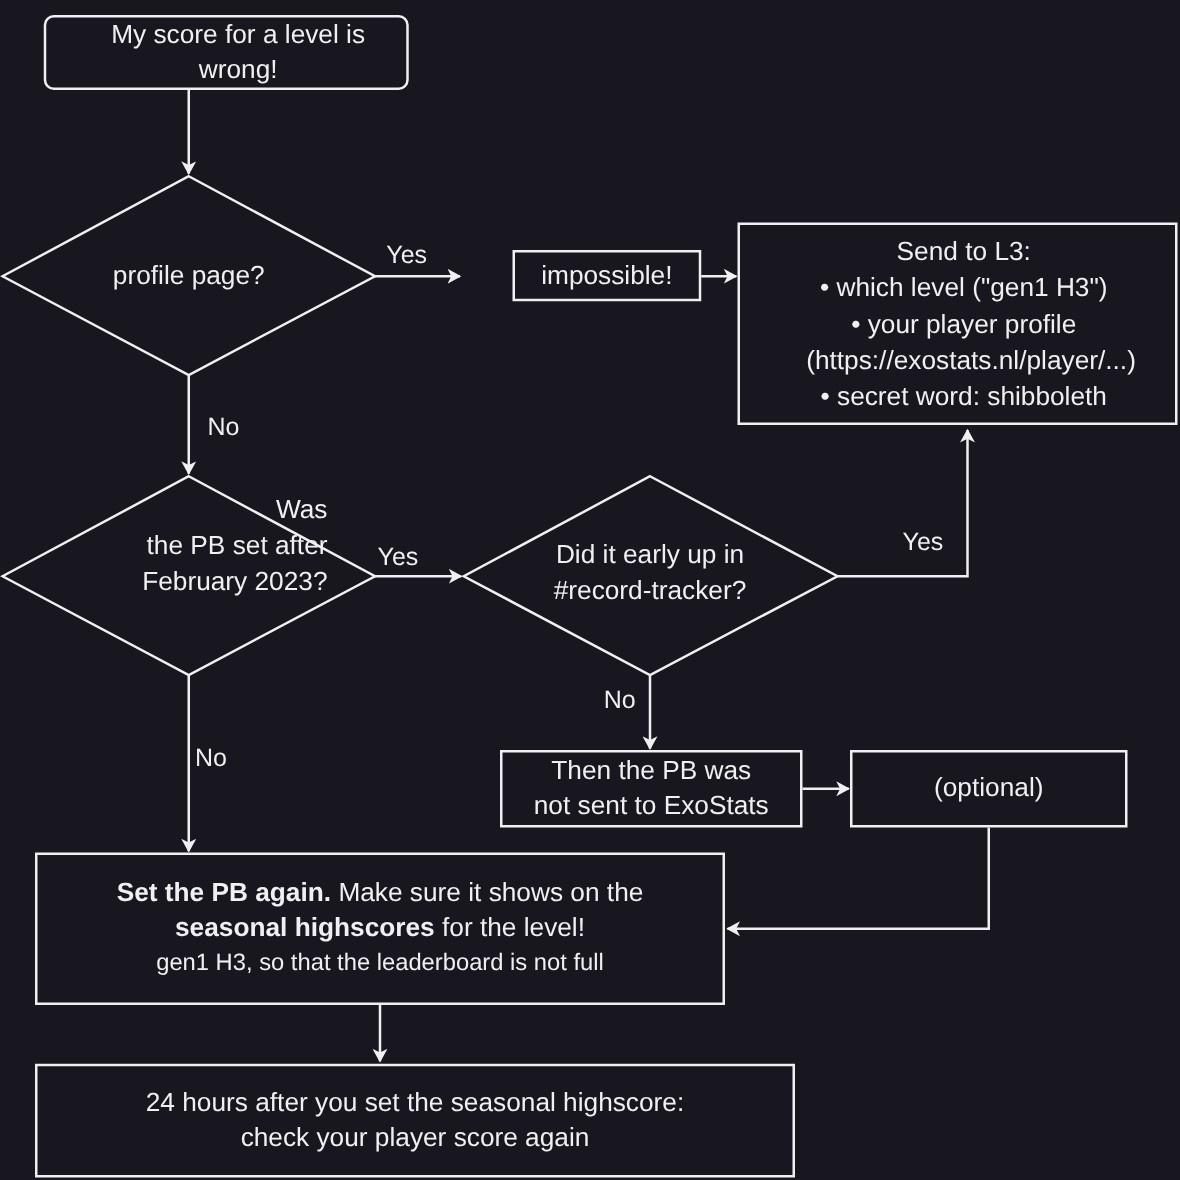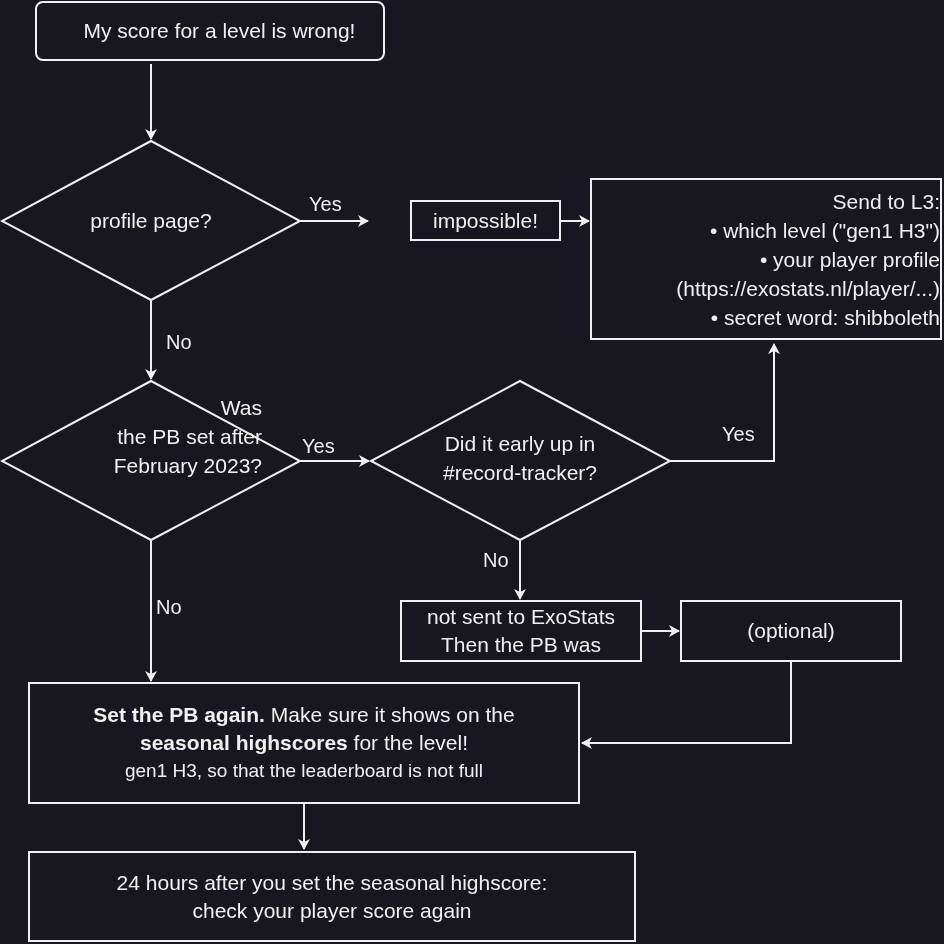--- a/index.html
+++ b/index.html
@@ -7,21 +7,21 @@
          font-family: "Liberation Sans", sans-serif; color: #f0f0f0; }
   svg.edges { position: absolute; left: 0; top: 0; }
   .node { position: absolute; box-sizing: border-box; border: 2px solid #f0f0f0;
           background: #18161e; display: flex; flex-direction: column;
           align-items: center; justify-content: center; text-align: center;
           font-size: 21px; line-height: 28px; }
   .rounded { border-radius: 8px; }
   .dtext { position: absolute; text-align: center; font-size: 21px; line-height: 29px;
            display: flex; flex-direction: column; align-items: center; justify-content: center; }
   .lbl { position: absolute; font-size: 20px; }
-  .left { align-items: flex-end; text-align: left; padding-left: 10px; }
+  .left { align-items: center; text-align: left; padding-left: 10px; }
   .small { font-size: 19px; }
   b { font-weight: bold; }
 </style>
 </head>
 <body>
 
 <svg class="edges" width="944" height="944">
   <defs>
     <marker id="ah" markerWidth="12" markerHeight="12" refX="10" refY="6" orient="auto" markerUnits="userSpaceOnUse">
       <path d="M0,0 L11,6 L0,12 L3,6 Z" fill="#f0f0f0"></path>
@@ -38,21 +38,21 @@
     <polygon points="520,381 670,461 520,540 371,461" fill="#18161e"></polygon>
     <path d="M670,461 L774,461 L774,344" marker-end="url(#ah)"></path>
     <path d="M520,540 L520,599" marker-end="url(#ah)"></path>
     <path d="M151,540 L151,681" marker-end="url(#ah)"></path>
     <path d="M641,631 L679,631" marker-end="url(#ah)"></path>
     <path d="M791,661 L791,743 L582,743" marker-end="url(#ah)"></path>
     <path d="M304,803 L304,849" marker-end="url(#ah)"></path>
   </g>
 </svg>
 
-<div class="node rounded" style="left:35px;top:1px;width:350px;height:60px;padding-left:19px;">
+<div class="node rounded" style="left:35px;top:12px;width:292px;height:60px;padding-left:19px;">
   <span>My score for a level is wrong!</span>
 </div>
 
 <div class="dtext" style="left:30px;top:190px;width:242px;height:60px;">
   <span>profile page?</span>
 </div>
 
 <div class="node" style="left:370px;top:200px;width:151px;height:41px;margin-left:40px;">
   <span>impossible!</span>
 </div>
@@ -70,22 +70,22 @@
   <span>the PB set after</span>
   <span>February 2023?</span>
 </div>
 
 <div class="dtext" style="left:405px;top:428px;width:230px;height:60px;">
   <span>Did it early up in</span>
   <span>#record-tracker?</span>
 </div>
 
 <div class="node" style="left:400px;top:600px;width:242px;height:62px;">
+  <span>Then the PB was</span>
   <span>not sent to ExoStats</span>
-  <span>Then the PB was</span>
 </div>
 
 <div class="node" style="left:680px;top:600px;width:222px;height:62px;">
   <span>(optional)</span>
 </div>
 
 <div class="node" style="left:28px;top:682px;width:552px;height:122px;">
   <span><b>Set the PB again.</b><span> Make sure it shows on the</span></span>
   <span><b>seasonal highscores</b><span> for the level!</span></span>
   <span class="small">gen1 H3, so that the leaderboard is not full</span>

